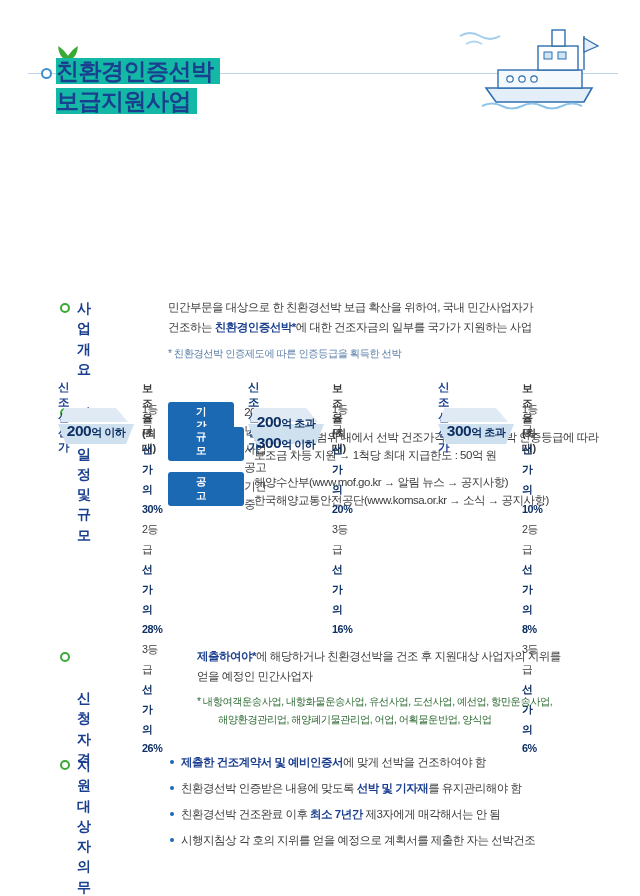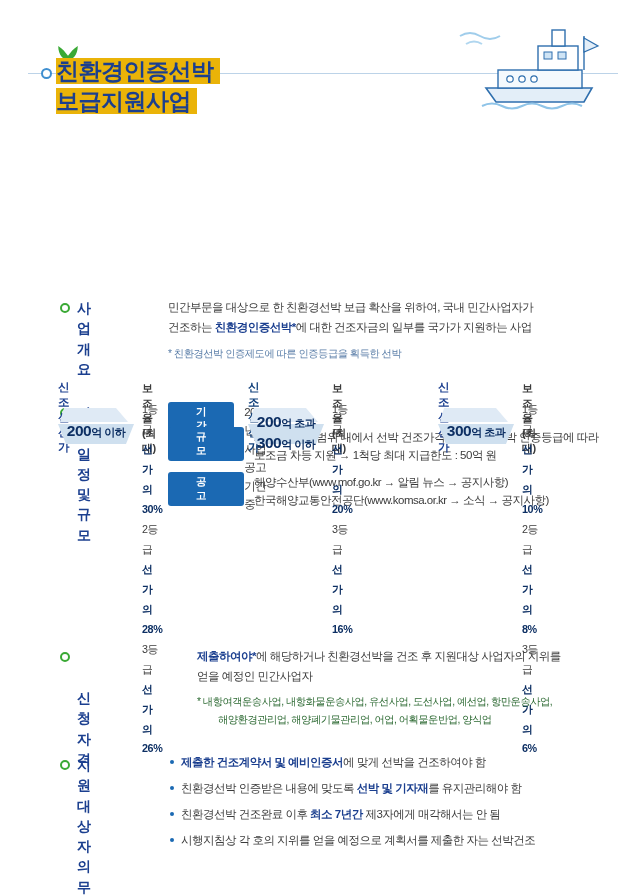--- a/index.html
+++ b/index.html
@@ -26,21 +26,21 @@
     line-height: 1.32; letter-spacing: -0.5px;
   }
   .title-rule {
     position: absolute; left: 28px; top: 73px; width: 590px; height: 1px;
     background: #bcd3e8;
   }
   .title-dot {
     position: absolute; left: 41px; top: 68px; width: 11px; height: 11px;
     border: 2px solid #3f8fd0; border-radius: 50%; background: #ffffff;
   }
-  .title-block span { position: relative; z-index: 3; background: #eab308; padding-right:6px;}
+  .title-block span { position: relative; z-index: 3; background: #14b8a6; padding-right:6px;}
   .ship-art { position: absolute; right: 28px; top: 18px; }
 
   
   .section { position: absolute; }
   .sec-label {
     position: absolute;
     font-size: 14px; font-weight: bold; color: #1b3f8f;
     letter-spacing: -0.6px; line-height: 1.45;
   }
   .sec-bullet {

